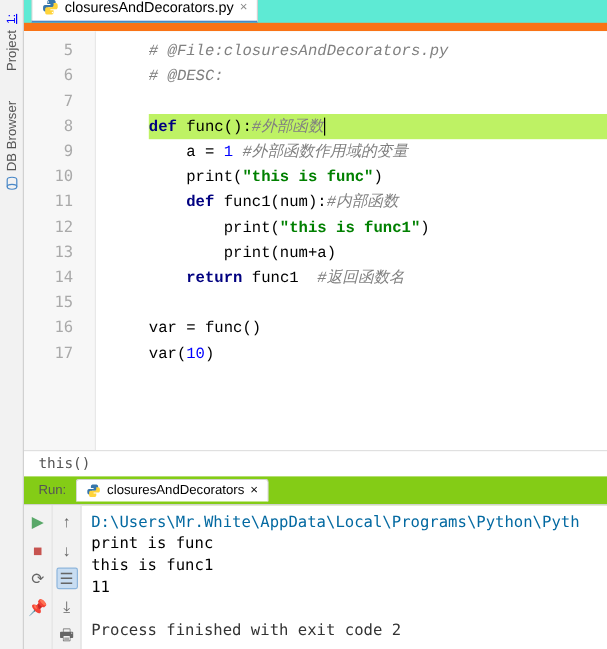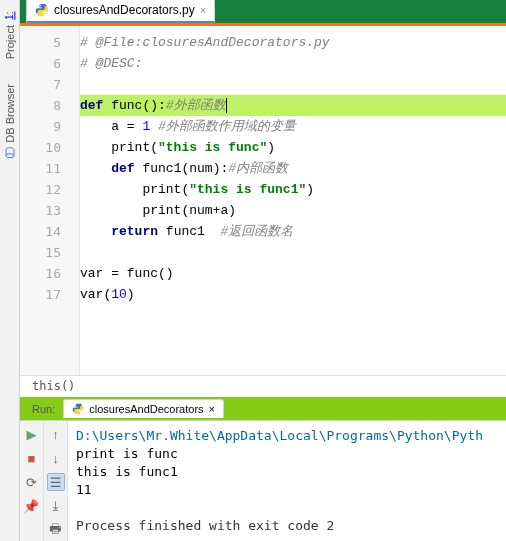--- a/index.html
+++ b/index.html
@@ -1,29 +1,29 @@
 <!DOCTYPE html>
 <html><head>
 <meta charset="utf-8">
 <style>
 * { margin:0; padding:0; box-sizing:border-box; }
 body { font-family:"Segoe UI",Arial,sans-serif; font-size:12px; background:#fff; width:506px; height:541px; overflow:hidden; display:flex; }
 .lsb { width:20px; background:#f2f2f2; border-right:1px solid #d1d1d1; display:flex; flex-direction:column; align-items:center; padding-top:10px; gap:25px; }
 .lsb-item { writing-mode:vertical-rl; transform:rotate(180deg); font-size:11px; color:#555; display:flex; align-items:center; gap:4px; cursor:pointer; }
 .lsb-item .num { font-size:10px; writing-mode:horizontal-tb; transform:rotate(90deg); text-decoration:underline; }
 .main { flex:1; display:flex; flex-direction:column; }
-.tabs { height:26px; background:#15803d; border-bottom:3px solid #f97316; display:flex; align-items:flex-end; padding-left:6px; }
+.tabs { height:26px; background:#5eead4; border-bottom:7px solid #f97316; display:flex; align-items:flex-end; padding-left:6px; }
 .tab { background:#fff; border:1px solid #d1d1d1; border-bottom:2px solid #4a88c7; padding:4px 8px; font-size:12px; display:flex; align-items:center; gap:5px; border-radius:3px 3px 0 0; }
 .tab .close { color:#888; font-size:11px; }
 .pyicon { width:14px; height:14px; }
 .editor { flex:1; display:flex; overflow:hidden; background:#fff; }
 .gut { width:60px; background:#f7f7f7; border-right:1px solid #e8e8e8; text-align:right; padding-right:18px; padding-top:6px; color:#aaa; font-family:Consolas,monospace; font-size:13px; line-height:21px; position:relative; }
 .gut .ln { height:21px; position:relative; }
 .code { flex:1; font-family:Consolas,"Courier New",monospace; font-size:13px; line-height:21px; padding-top:6px; white-space:pre; color:#000; }
-.cl { height:21px; }
+.cl { height:21px;margin-left:44px; }
 .kw { color:#000080; font-weight:bold; }
 .cm { color:#808080; font-style:italic; }
 .str { color:#008000; font-weight:bold; }
 .num { color:#0000ff; }
 .fn { color:#000; }
 .hl { background:#bef264; }
 .caret { border-left:1px solid #000; }
 .crumb { height:22px; border-top:1px solid #e0e0e0; font-family:Consolas,monospace; font-size:12px; color:#555; padding:3px 12px; }
 .run-wrap { display:flex; flex-direction:column; width:100%; }
 .run-tabs { height:24px; background:#84cc16; display:flex; align-items:center; padding-left:4px; border-bottom:1px solid #d1d1d1; }

